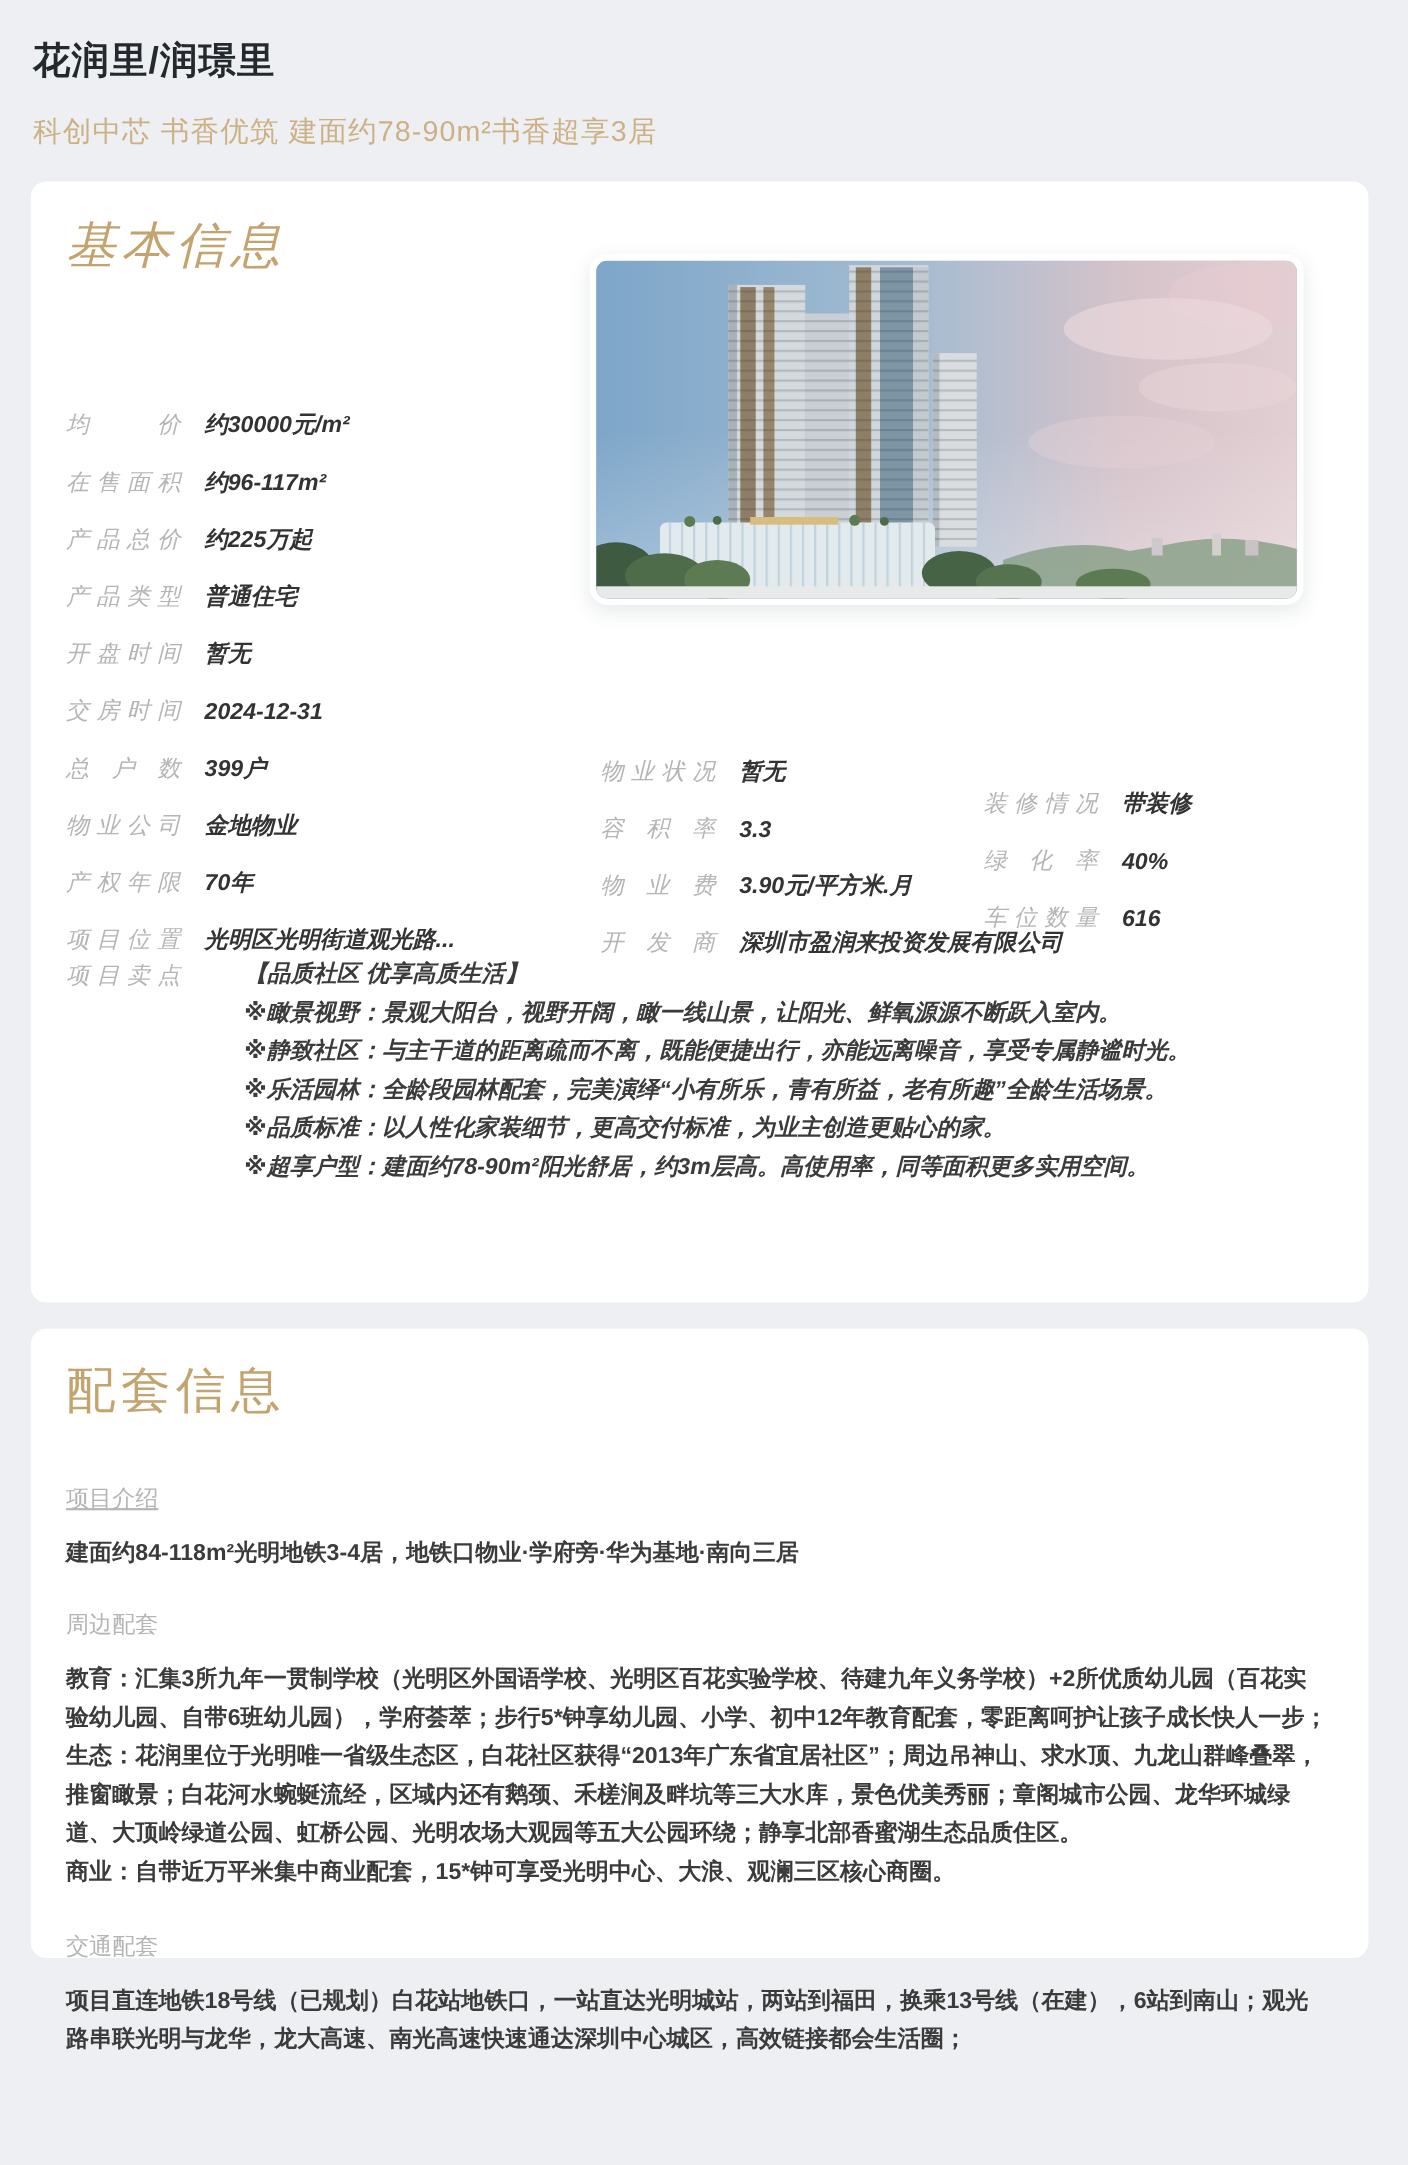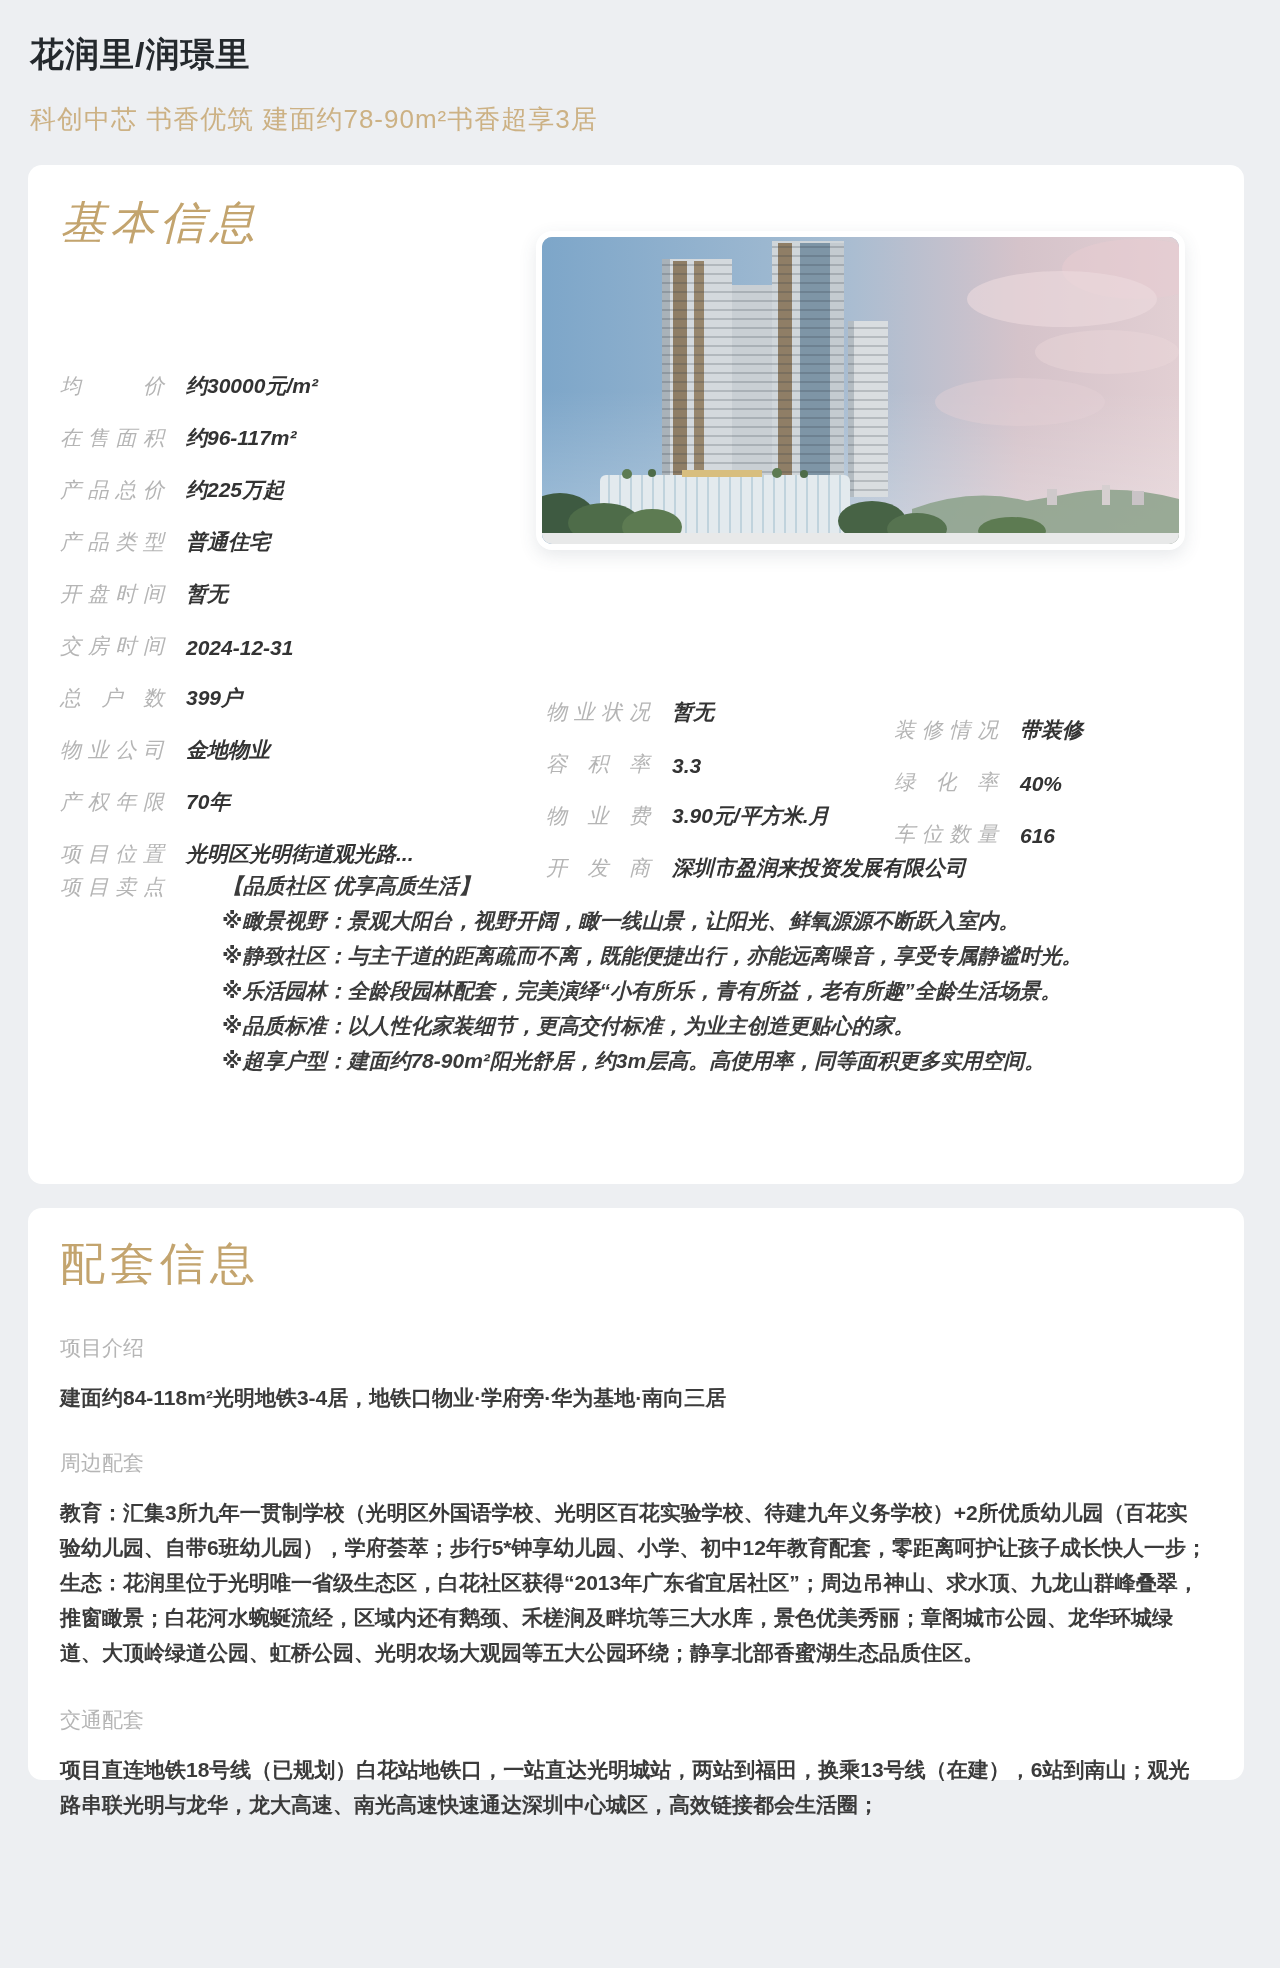--- a/index.html
+++ b/index.html
@@ -18,38 +18,38 @@
 
   .section-heading { font-size:45px; line-height:56px; font-weight:400; color:#c3a46e; letter-spacing:5px; }
 
   
   .rows-left { margin-top:97px; width:480px; }
   .row { display:flex; align-items:flex-end; height:52px; }
   .lbl { display:inline-block; width:104px; min-width:104px; margin-right:22px;
          font-size:21px; color:#b5b5b5; text-align:justify; text-align-last:justify; }
   .val { font-size:21px; color:#333; font-weight:600; white-space:nowrap; }
 
-  .rows-mid   { position:absolute; left:518px; top:509px; width:360px; }
+  .rows-mid   { position:absolute; left:518px; top:498px; width:360px; }
   .rows-right { position:absolute; left:866px; top:527px; width:330px; }
 
   
   .hero { position:absolute; left:508px; top:66px; width:649px; height:319px;
           border:6px solid #fff; border-radius:16px; overflow:hidden;
           box-shadow:0 6px 18px rgba(60,70,90,.12); background:#9db4c9; }
   .hero svg { display:block; }
 
   
   .selling { display:flex; margin-top:0;gap:36px; }
   .selling .lbl { padding-top:5px; }
   .sell-text { max-width:880px; }
   .sell-text p { font-size:21px; line-height:35px; color:#3b3b3b; font-weight:600; }
 
   
   .sec-label { font-size:21px; color:#b5b5b5; }
-  .sec-intro  .sec-label { margin-top:42px; }
+  .sec-intro  .sec-label { margin-top:56px;text-decoration:underline; }
   .sec-around .sec-label { margin-top:34px; }
   .sec-traffic .sec-label { margin-top:36px; }
   .sec p { font-size:21px; line-height:35px; color:#3b3b3b; font-weight:600; }
   .sec .first-para { margin-top:18px; }
 </style>
 </head>
 <body>
 
 <div class="page">
 
@@ -239,20 +239,21 @@
 
     <div class="sec sec-intro">
       <div class="sec-label">项目介绍</div>
       <p class="first-para">建面约84-118m²光明地铁3-4居，地铁口物业·学府旁·华为基地·南向三居</p>
     </div>
 
     <div class="sec sec-around">
       <div class="sec-label">周边配套</div>
       <p class="first-para">教育：汇集3所九年一贯制学校（光明区外国语学校、光明区百花实验学校、待建九年义务学校）+2所优质幼儿园（百花实验幼儿园、自带6班幼儿园），学府荟萃；步行5*钟享幼儿园、小学、初中12年教育配套，零距离呵护让孩子成长快人一步；</p>
       <p>生态：花润里位于光明唯一省级生态区，白花社区获得“2013年广东省宜居社区”；周边吊神山、求水顶、九龙山群峰叠翠，推窗瞰景；白花河水蜿蜒流经，区域内还有鹅颈、禾槎涧及畔坑等三大水库，景色优美秀丽；章阁城市公园、龙华环城绿道、大顶岭绿道公园、虹桥公园、光明农场大观园等五大公园环绕；静享北部香蜜湖生态品质住区。</p>
+      <p>商业：自带近万平米集中商业配套，15*钟可享受光明中心、大浪、观澜三区核心商圈。</p>
     </div>
 
     <div class="sec sec-traffic">
       <div class="sec-label">交通配套</div>
       <p class="first-para">项目直连地铁18号线（已规划）白花站地铁口，一站直达光明城站，两站到福田，换乘13号线（在建），6站到南山；观光路串联光明与龙华，龙大高速、南光高速快速通达深圳中心城区，高效链接都会生活圈；</p>
     </div>
   </div>
 
 </div>
 

